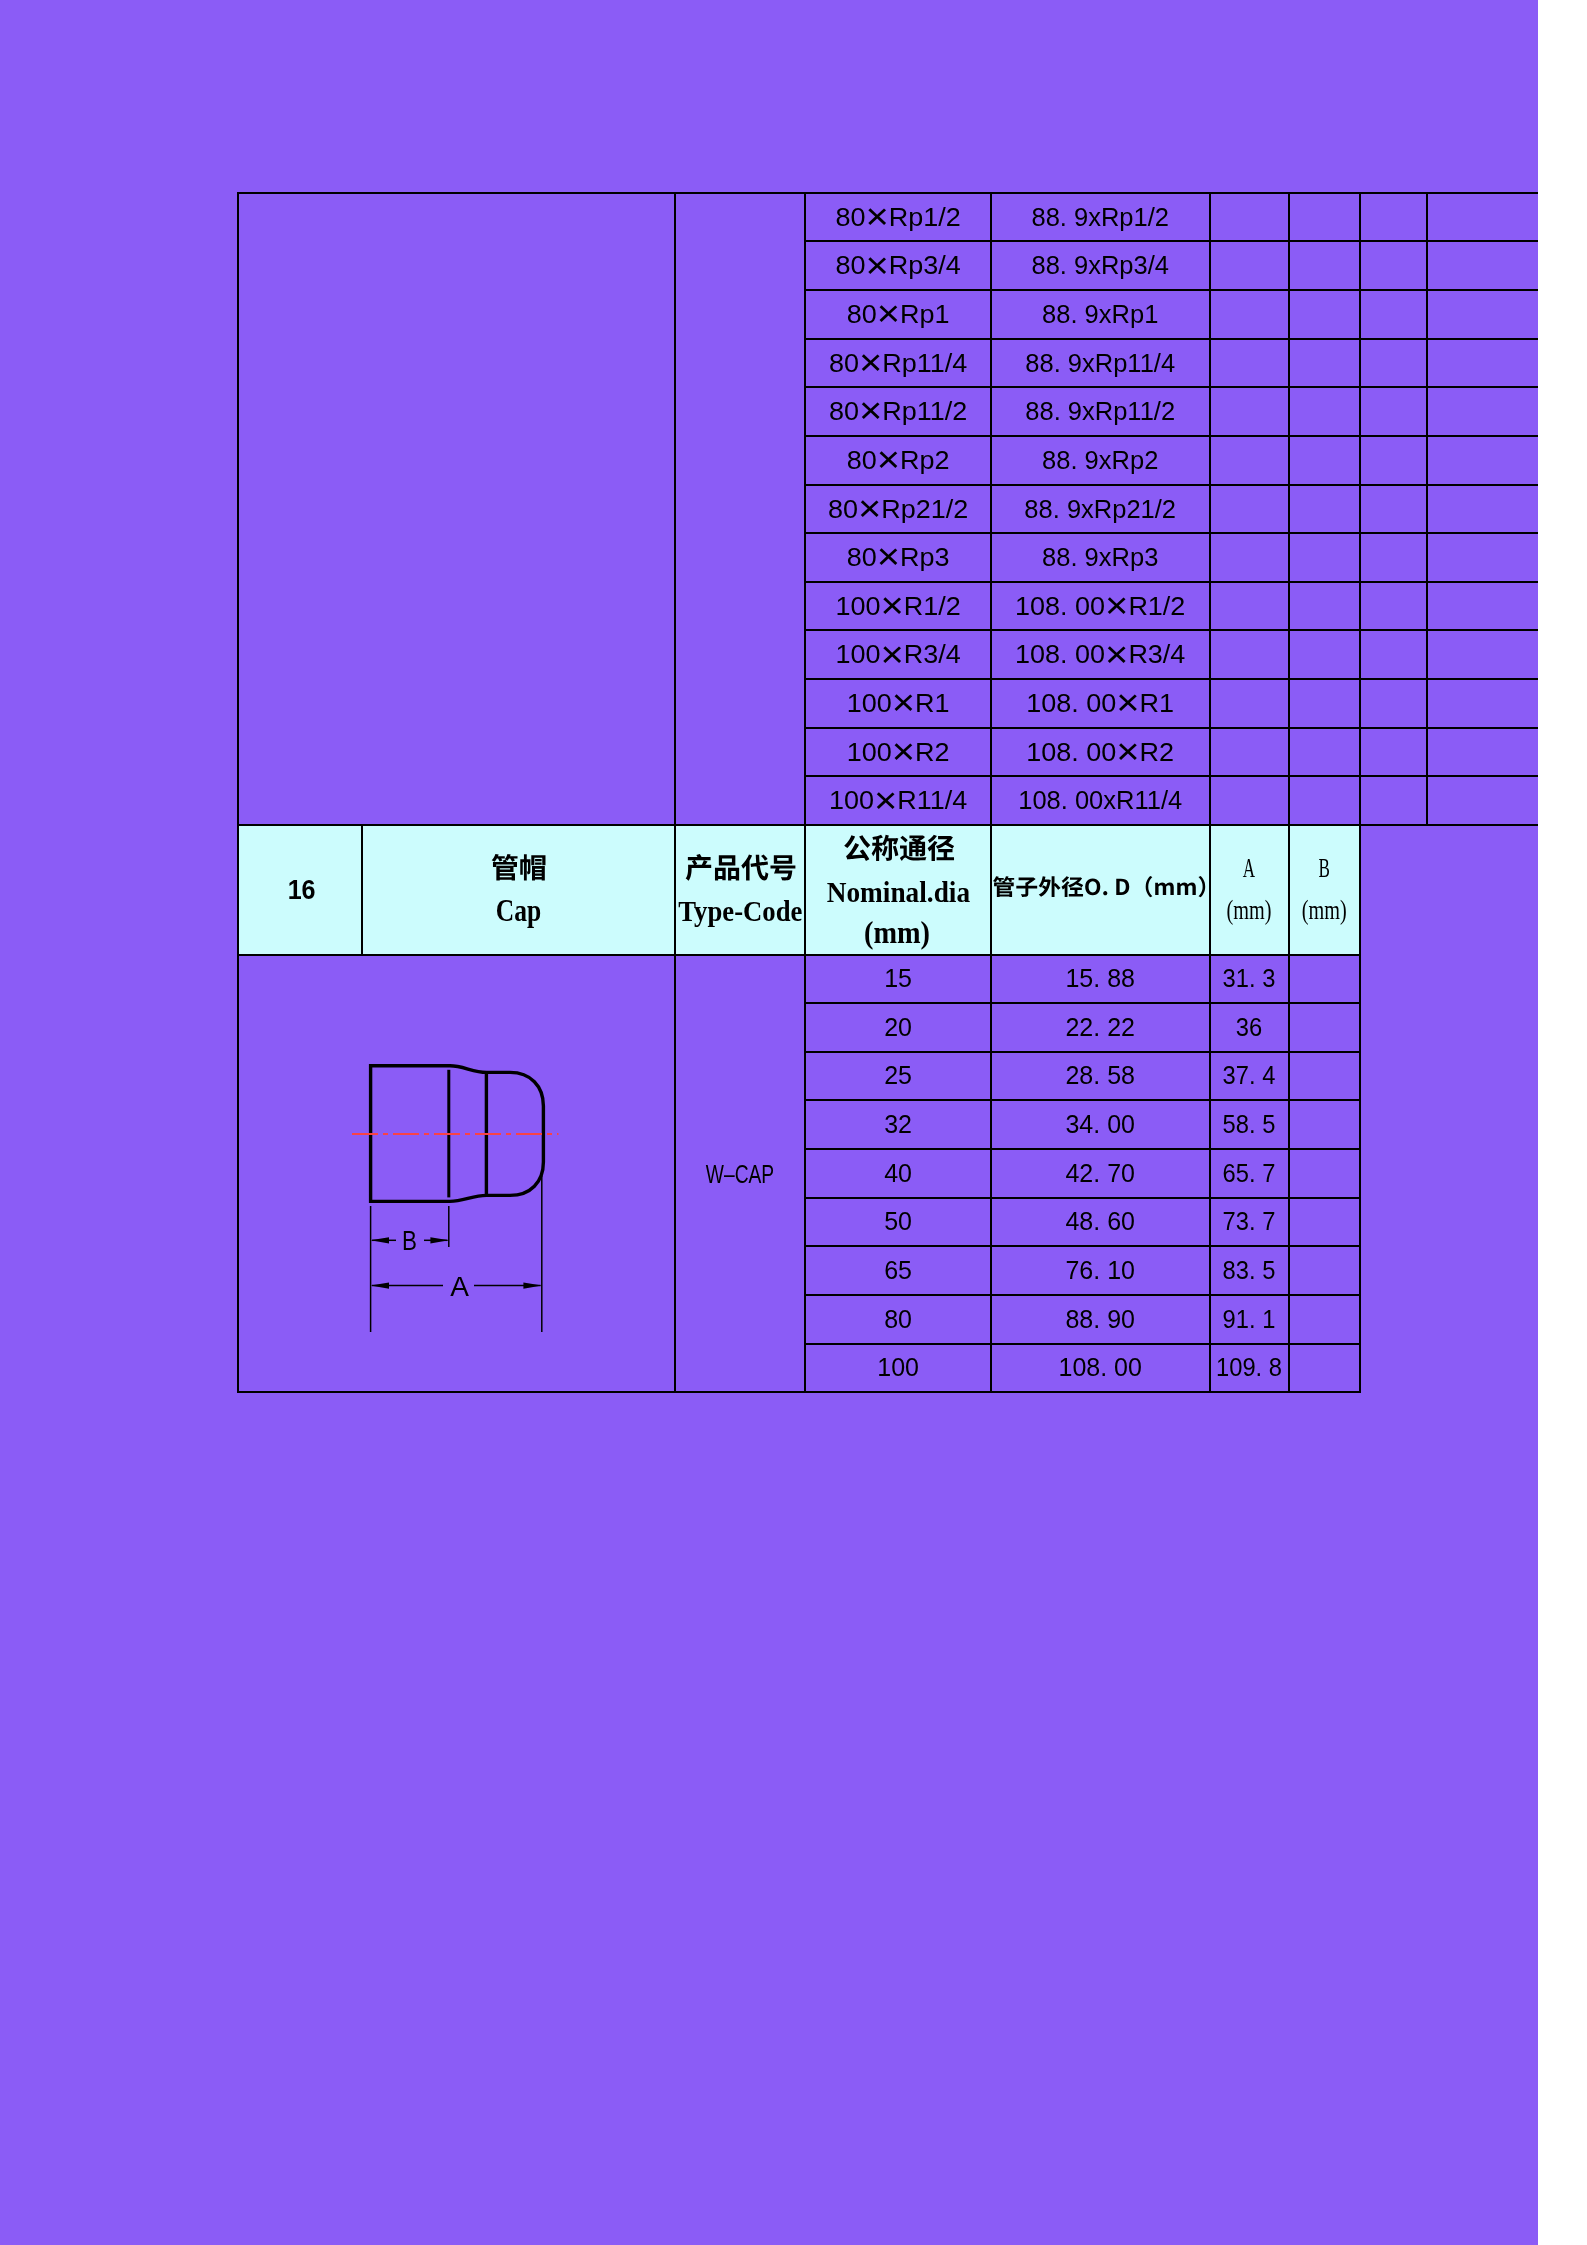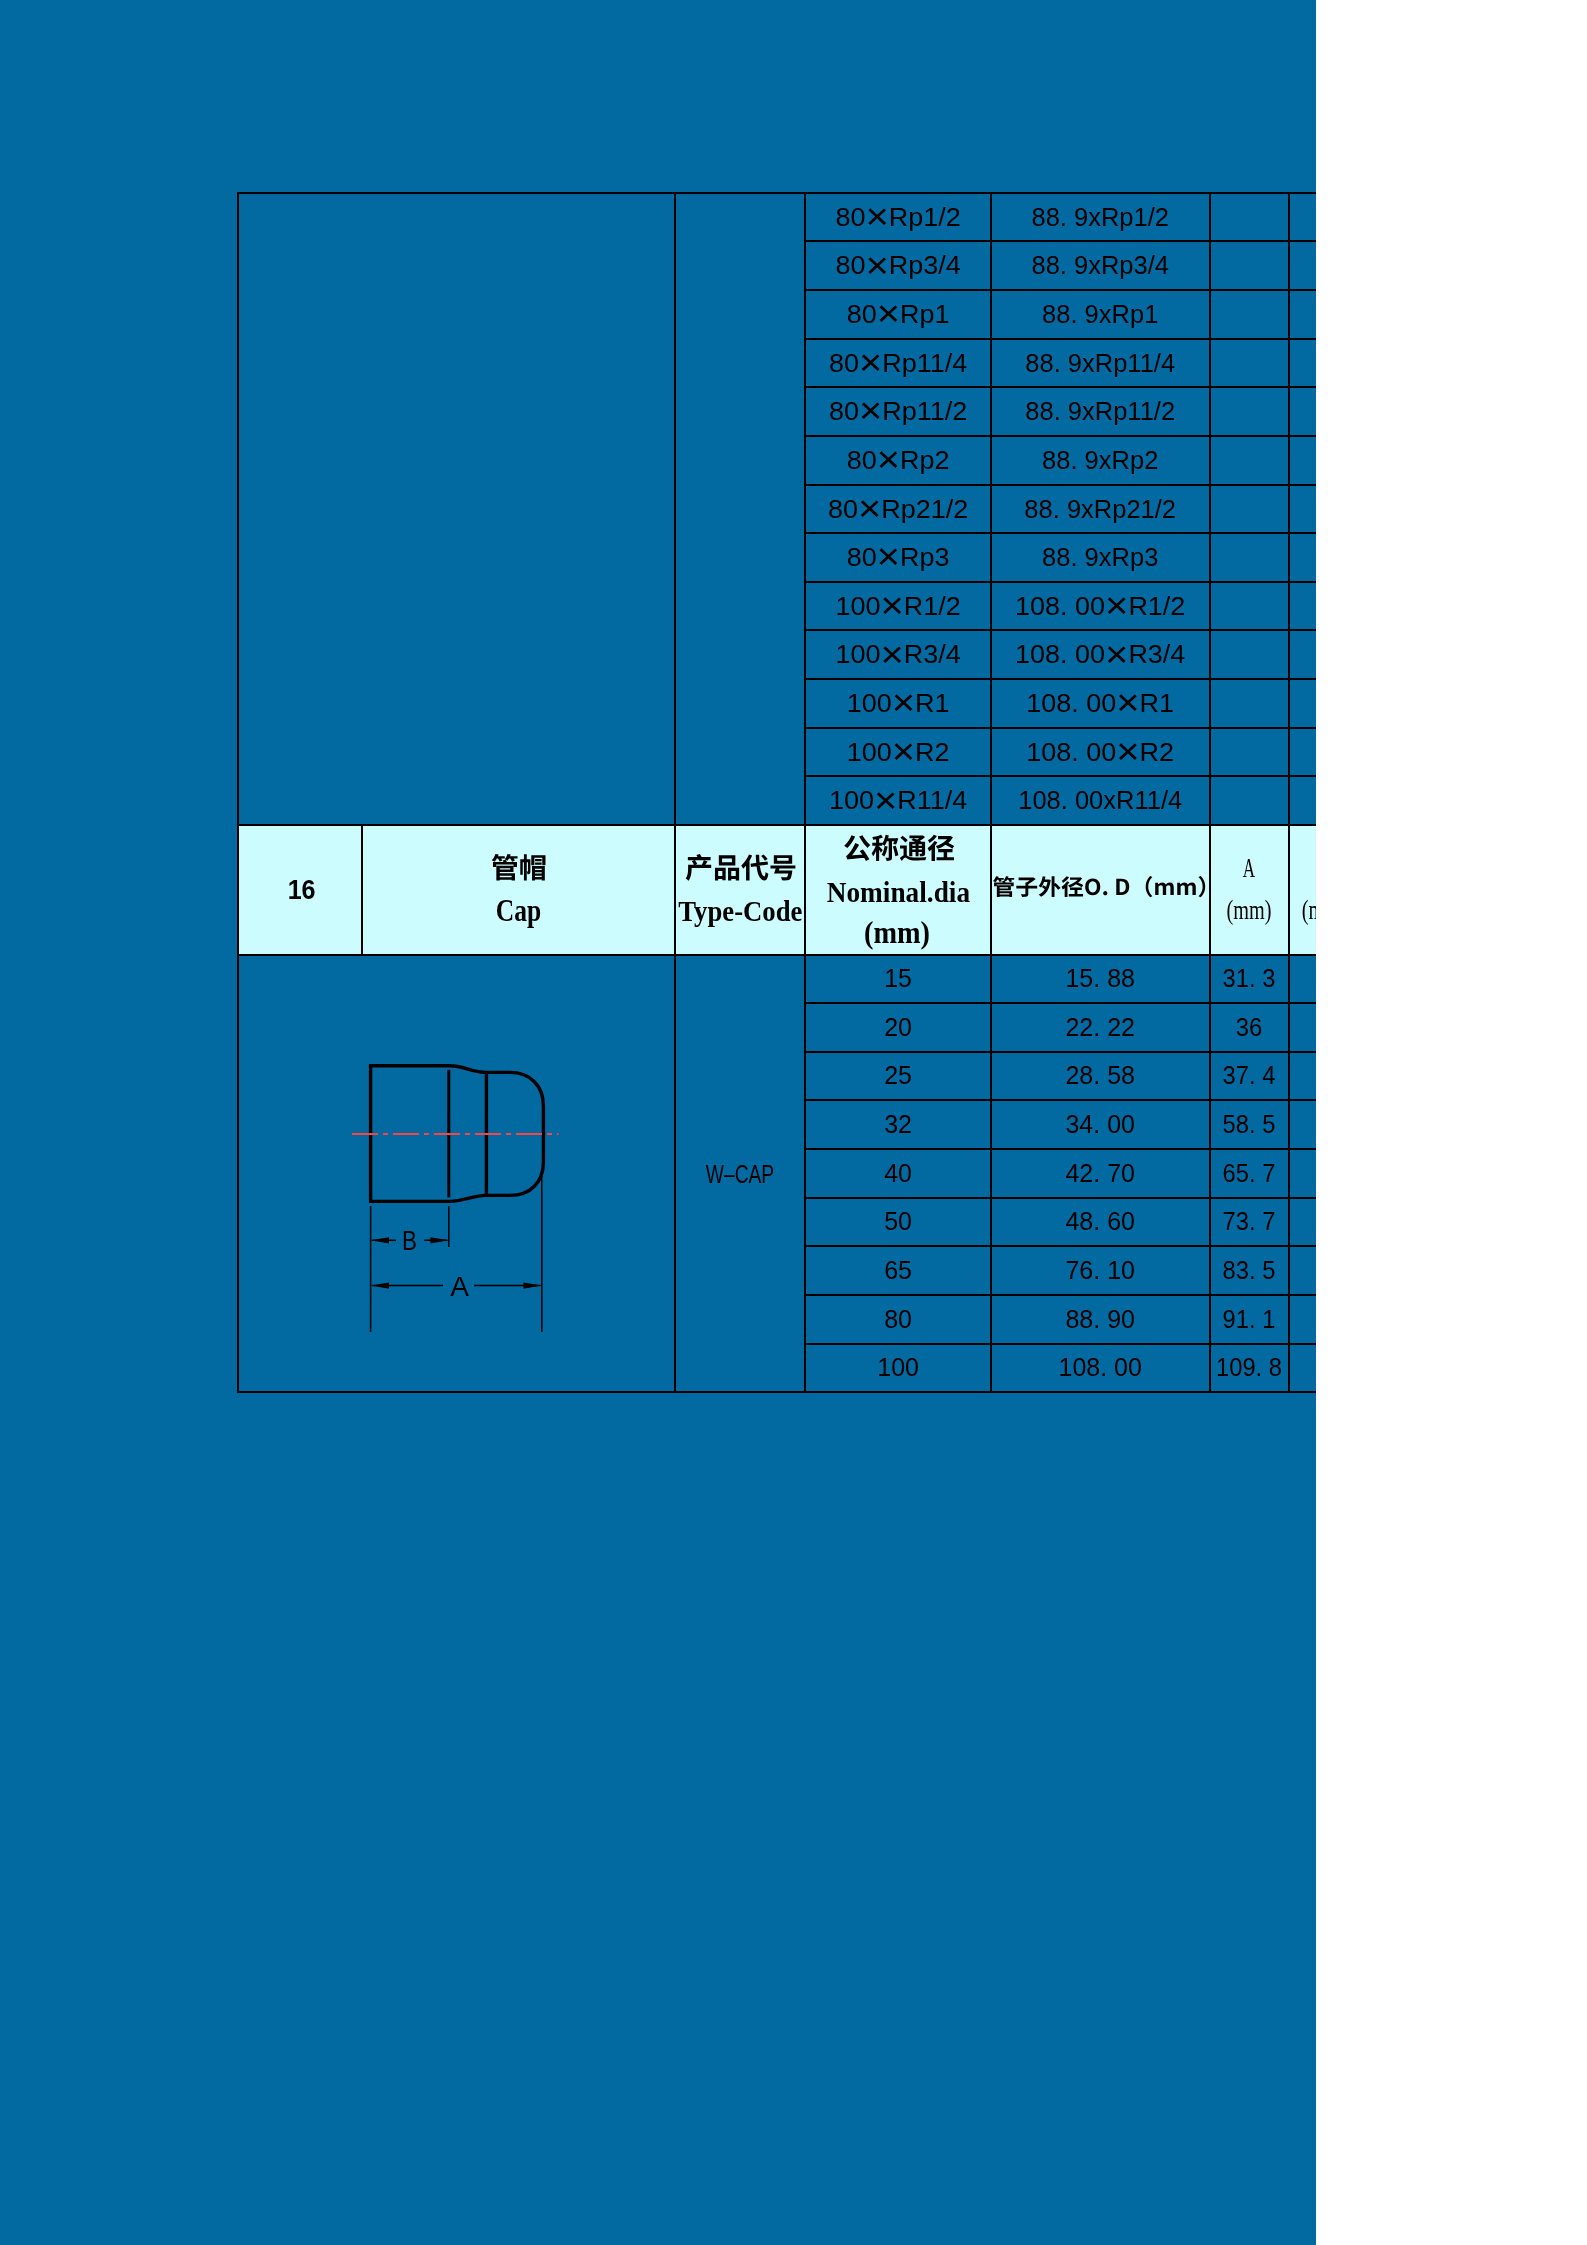--- a/index.html
+++ b/index.html
@@ -1,14 +1,14 @@
 <!DOCTYPE html>
 <html><head><meta charset="utf-8"><style>
 html,body{margin:0;padding:0;background:#fff;}
-#page{position:relative;width:1316px;height:2245px;background:#0369a1;overflow:hidden;font-family:"Liberation Sans",sans-serif;}
+#page{position:relative;width:1538px;height:2245px;background:#8b5cf6;overflow:hidden;font-family:"Liberation Sans",sans-serif;}
 .ln{position:absolute;background:#000;}
 .cy{position:absolute;background:#CCFCFD;}
 svg text{fill:#000}
 </style></head><body>
 <div id="page">
 
 <div class="cy" style="left:238.2px;top:825.0px;width:1121.8px;height:129.5px"></div>
 
 <div class="ln" style="left:237.2px;top:191.6px;width:2.0px;height:1201.7px"></div>
 

